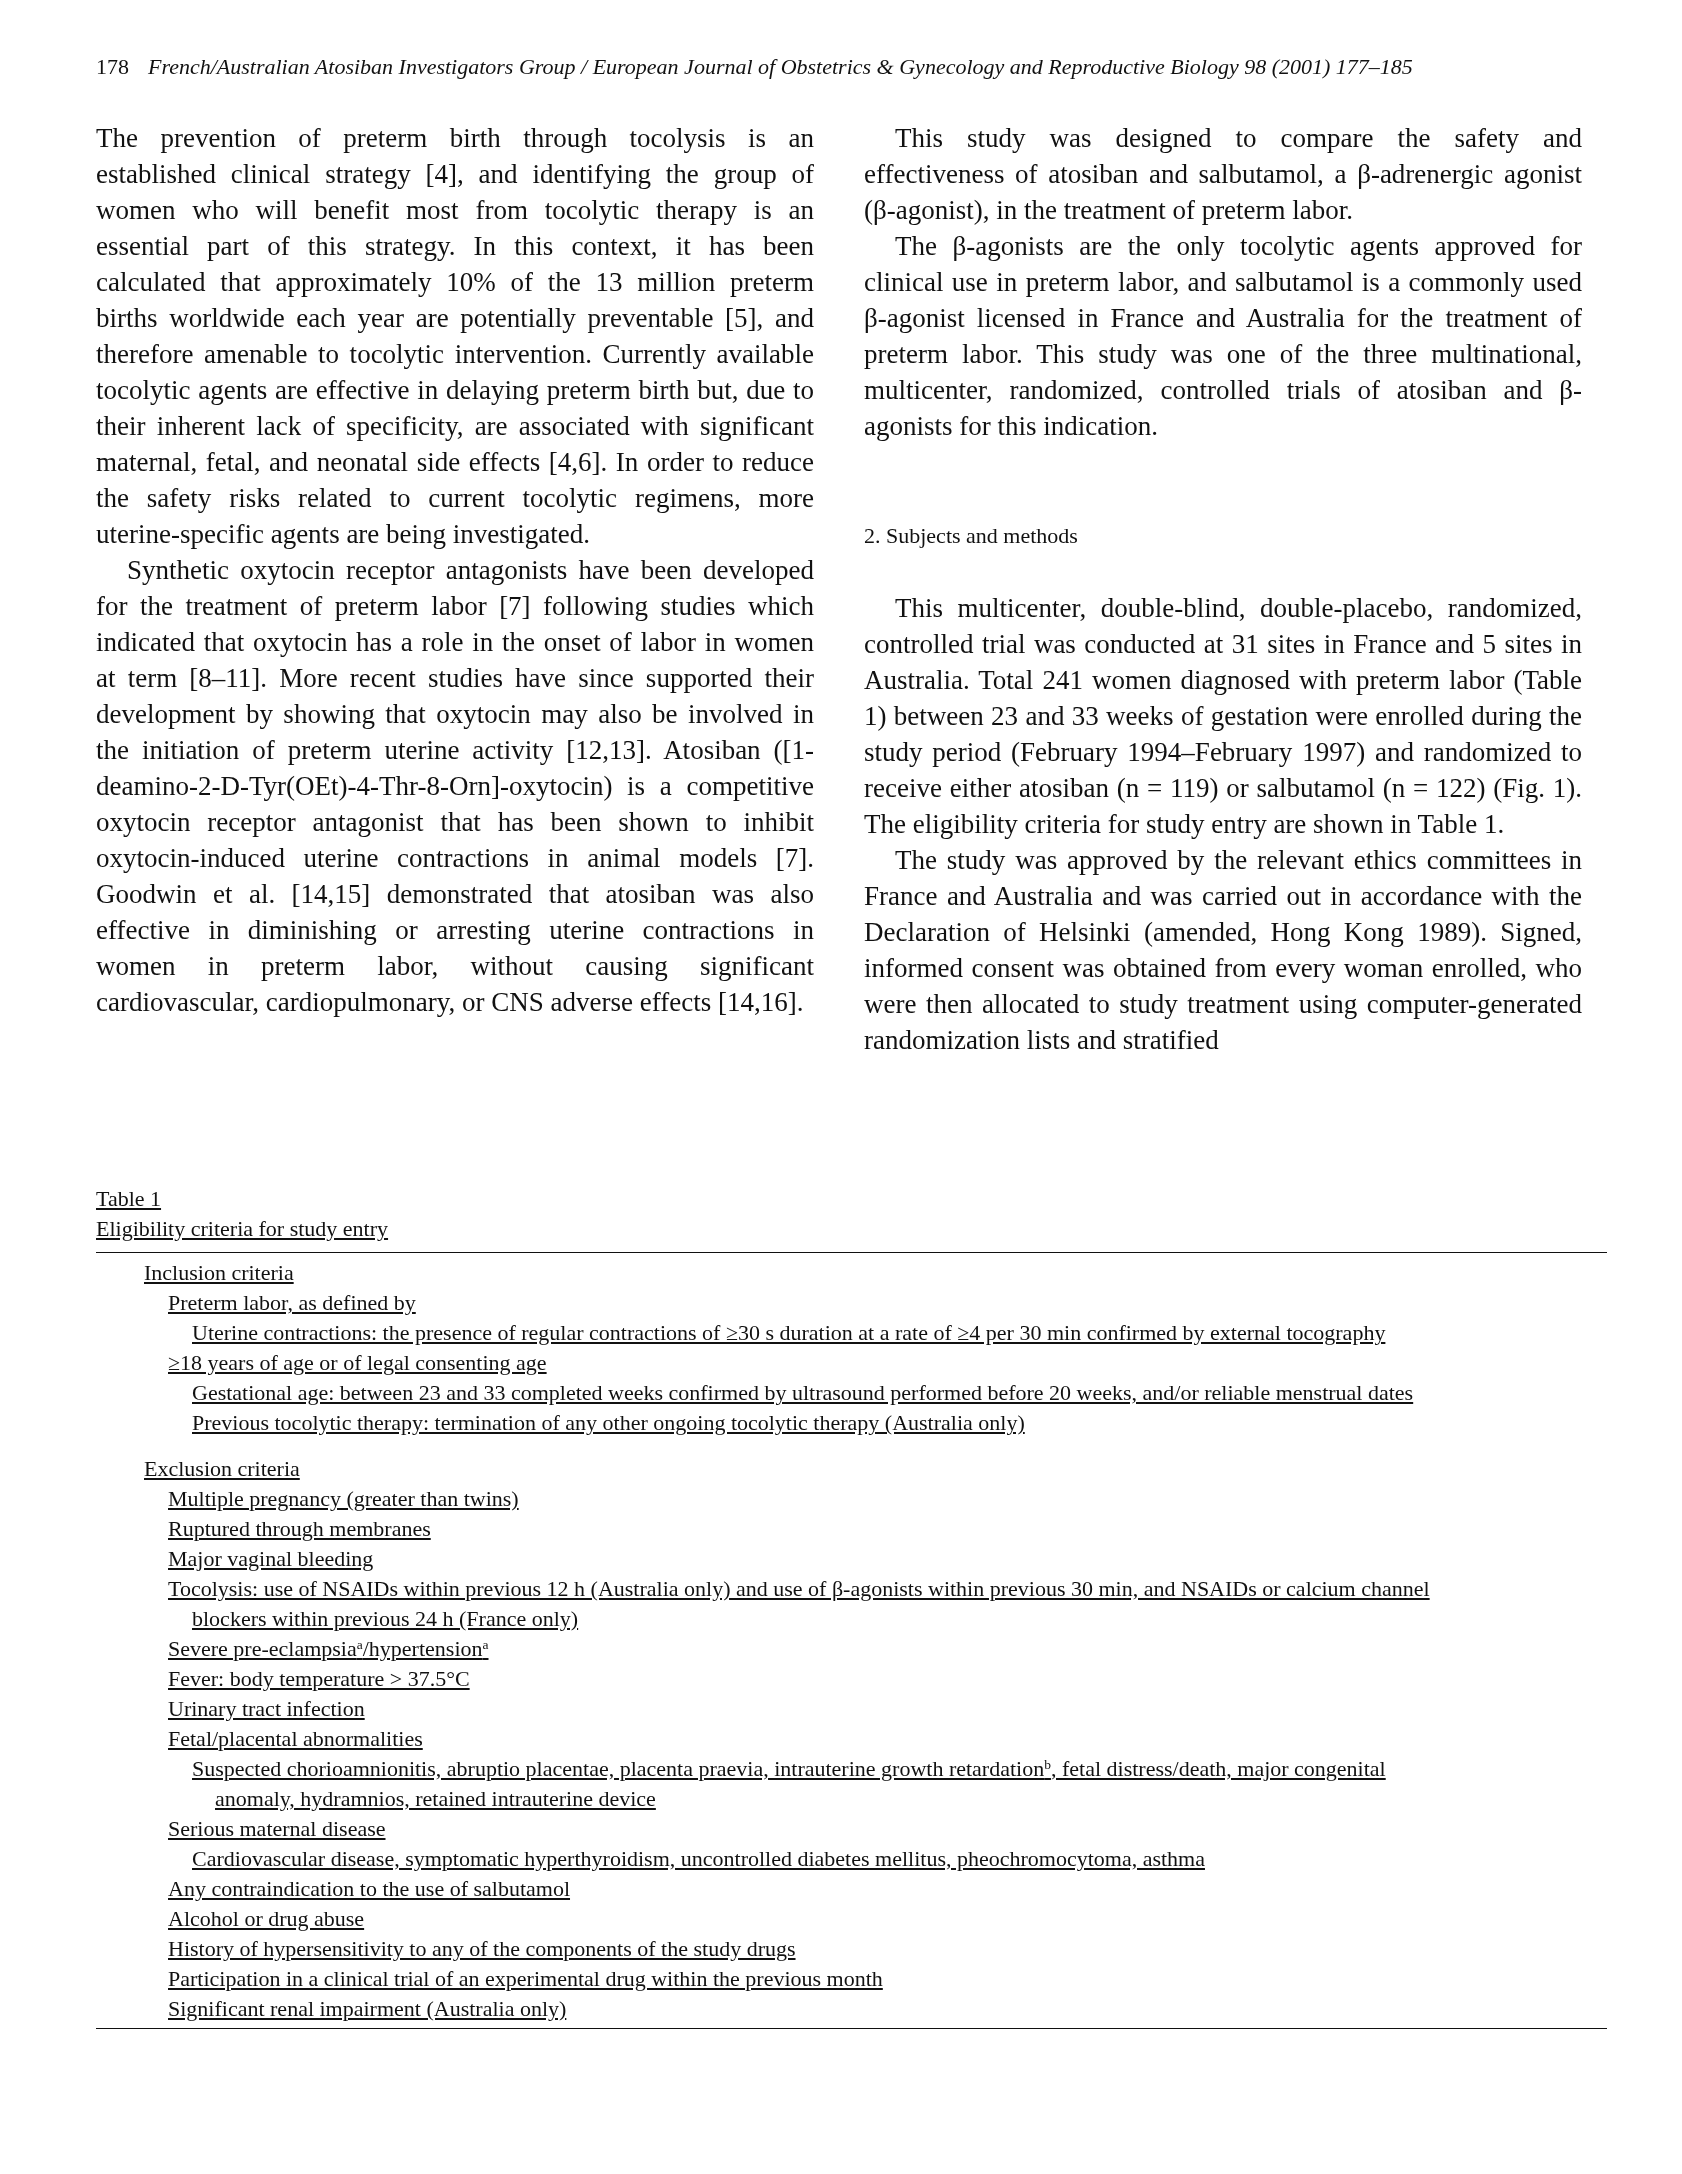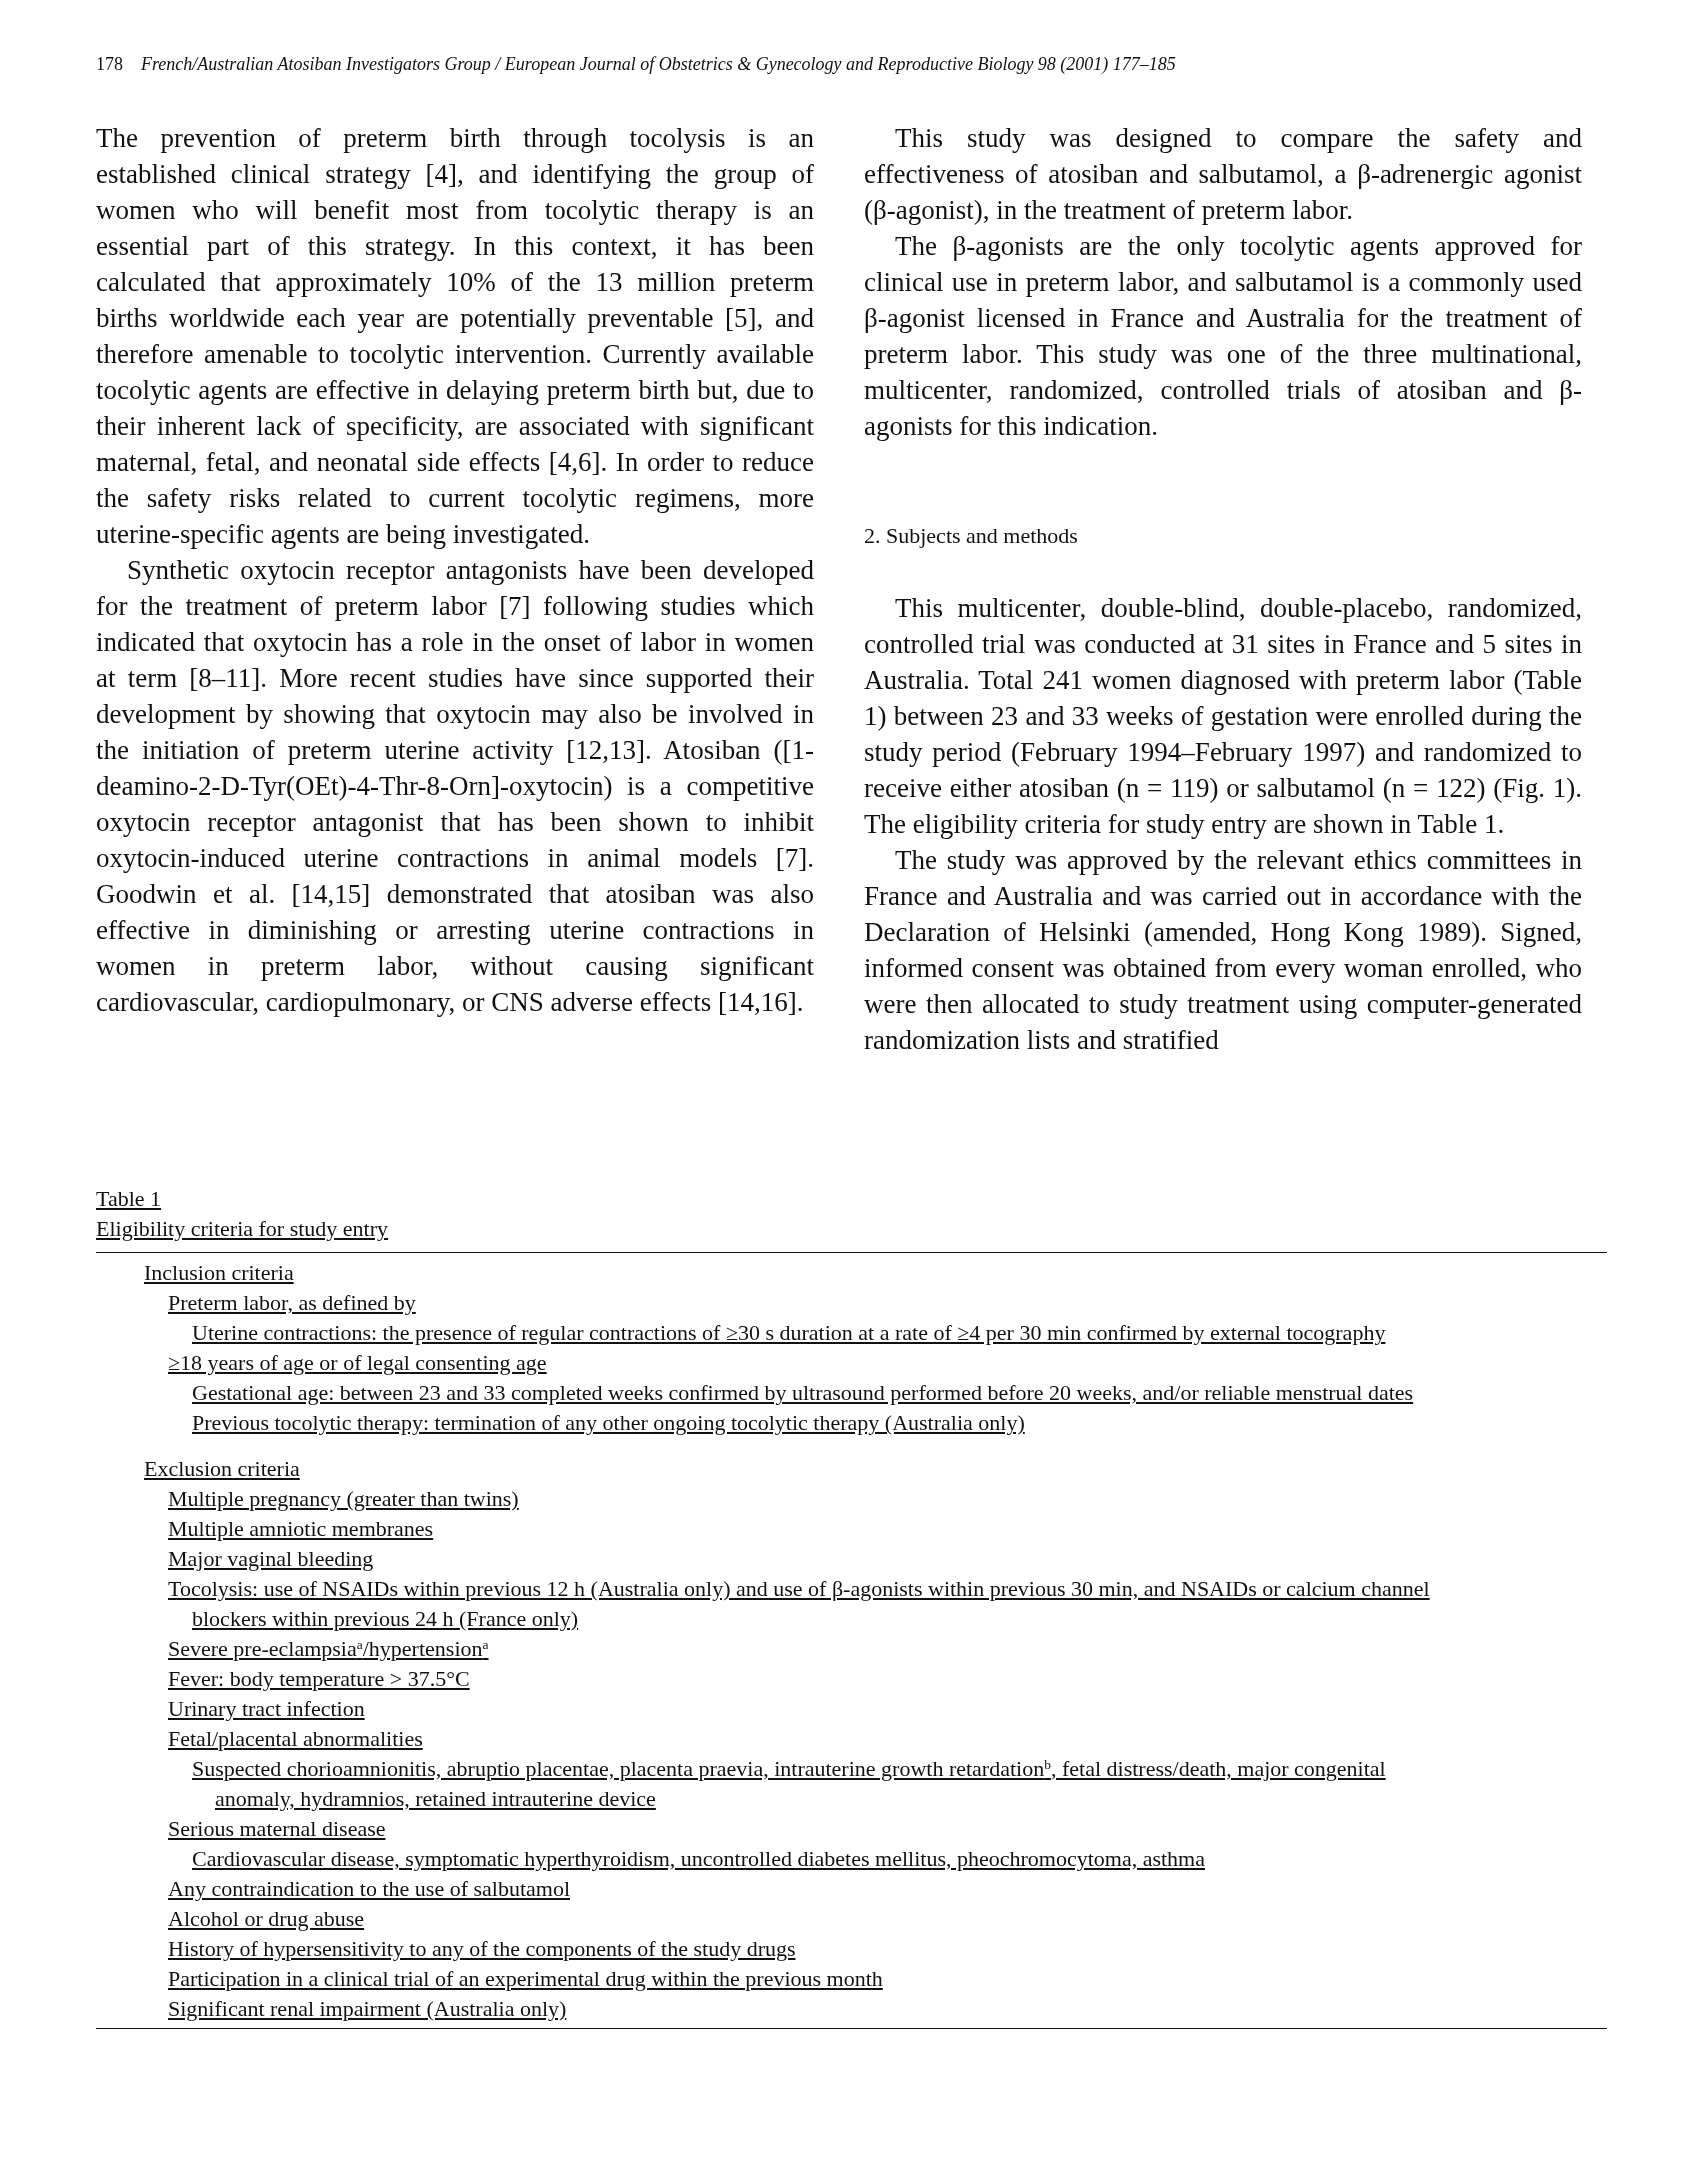--- a/index.html
+++ b/index.html
@@ -1,18 +1,18 @@
 <!DOCTYPE html>
 <html><head>
 <meta charset="utf-8">
 <style>
   html, body { margin:0; padding:0; background:#ffffff; }
   body { width:1683px; height:2174px; position:relative; overflow:hidden;
          font-family:"Liberation Serif","DejaVu Serif",serif; color:#111; }
-  .running-head { position:absolute; left:96px; top:54px; font-size:18px; white-space:nowrap; }
+  .running-head { position:absolute; left:96px; top:54px; font-size:22px; white-space:nowrap; }
   .running-head .pg { font-style:normal; margin-right:13.5px; }
   .running-head .jr { font-style:italic; }
   .col { position:absolute; top:120px; width:718px; font-size:27px; line-height:36px; }
   .col.left { left:96px; }
   .col.right { left:864px; }
   .col p { margin:0; text-align:justify; text-indent:31px; hyphens:manual; }
   .col p.noindent { text-indent:0; }
   .sec-head { font-weight:normal; font-size:22px; margin:0; line-height:36px; }
   .gap-before-head { height:74px; }
   .gap-after-head { height:36px; }
@@ -61,21 +61,21 @@
       <div class="row lvl1"><span>Preterm labor, as defined by</span></div>
       <div class="row lvl2"><span>Uterine contractions: the presence of regular contractions of ≥30 s duration at a rate of ≥4 per 30 min confirmed by external tocography</span></div>
       <div class="row lvl1"><span>≥18 years of age or of legal consenting age</span></div>
       <div class="row lvl2"><span>Gestational age: between 23 and 33 completed weeks confirmed by ultrasound performed before 20 weeks, and/or reliable menstrual dates</span></div>
       <div class="row lvl2"><span>Previous tocolytic therapy: termination of any other ongoing tocolytic therapy (Australia only)</span></div>
     </div>
   <div class="group-gap"></div>
   <div class="row lvl0">Exclusion criteria</div>
   <div id="exclusion-rows">
       <div class="row lvl1"><span>Multiple pregnancy (greater than twins)</span></div>
-      <div class="row lvl1"><span>Multiple amniotic membranes</span></div>
+      <div class="row lvl1"><span>Ruptured through membranes</span></div>
       <div class="row lvl1"><span>Major vaginal bleeding</span></div>
       <div class="row lvl1"><span>Tocolysis: use of NSAIDs within previous 12 h (Australia only) and use of β-agonists within previous 30 min, and NSAIDs or calcium channel</span></div>
       <div class="row lvl2"><span>blockers within previous 24 h (France only)</span></div>
       <div class="row lvl1"><span>Severe pre-eclampsia</span><sup>a</sup><span>/hypertension</span><sup>a</sup></div>
       <div class="row lvl1"><span>Fever: body temperature &gt; 37.5°C</span></div>
       <div class="row lvl1"><span>Urinary tract infection</span></div>
       <div class="row lvl1"><span>Fetal/placental abnormalities</span></div>
       <div class="row lvl2"><span>Suspected chorioamnionitis, abruptio placentae, placenta praevia, intrauterine growth retardation</span><sup>b</sup><span>, fetal distress/death, major congenital</span></div>
       <div class="row lvl3"><span>anomaly, hydramnios, retained intrauterine device</span></div>
       <div class="row lvl1"><span>Serious maternal disease</span></div>

